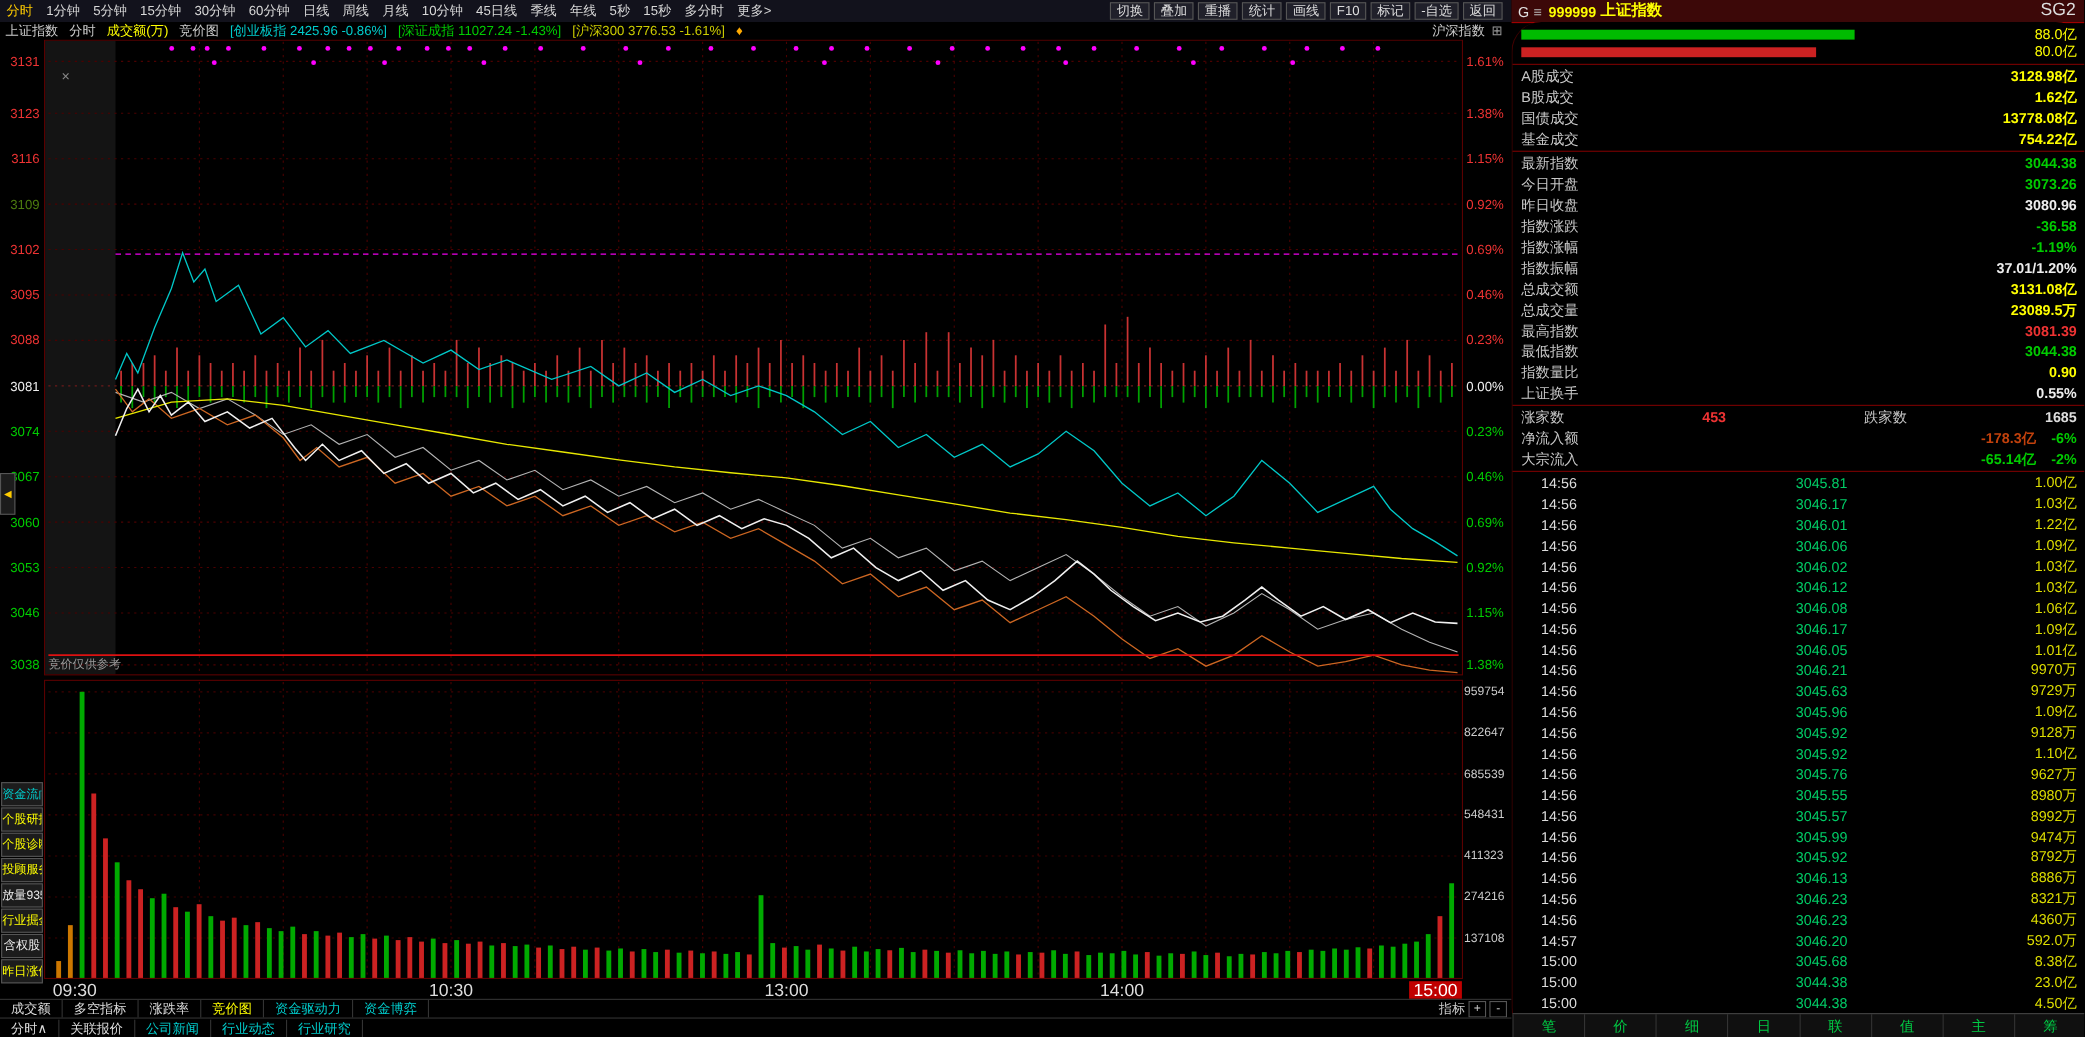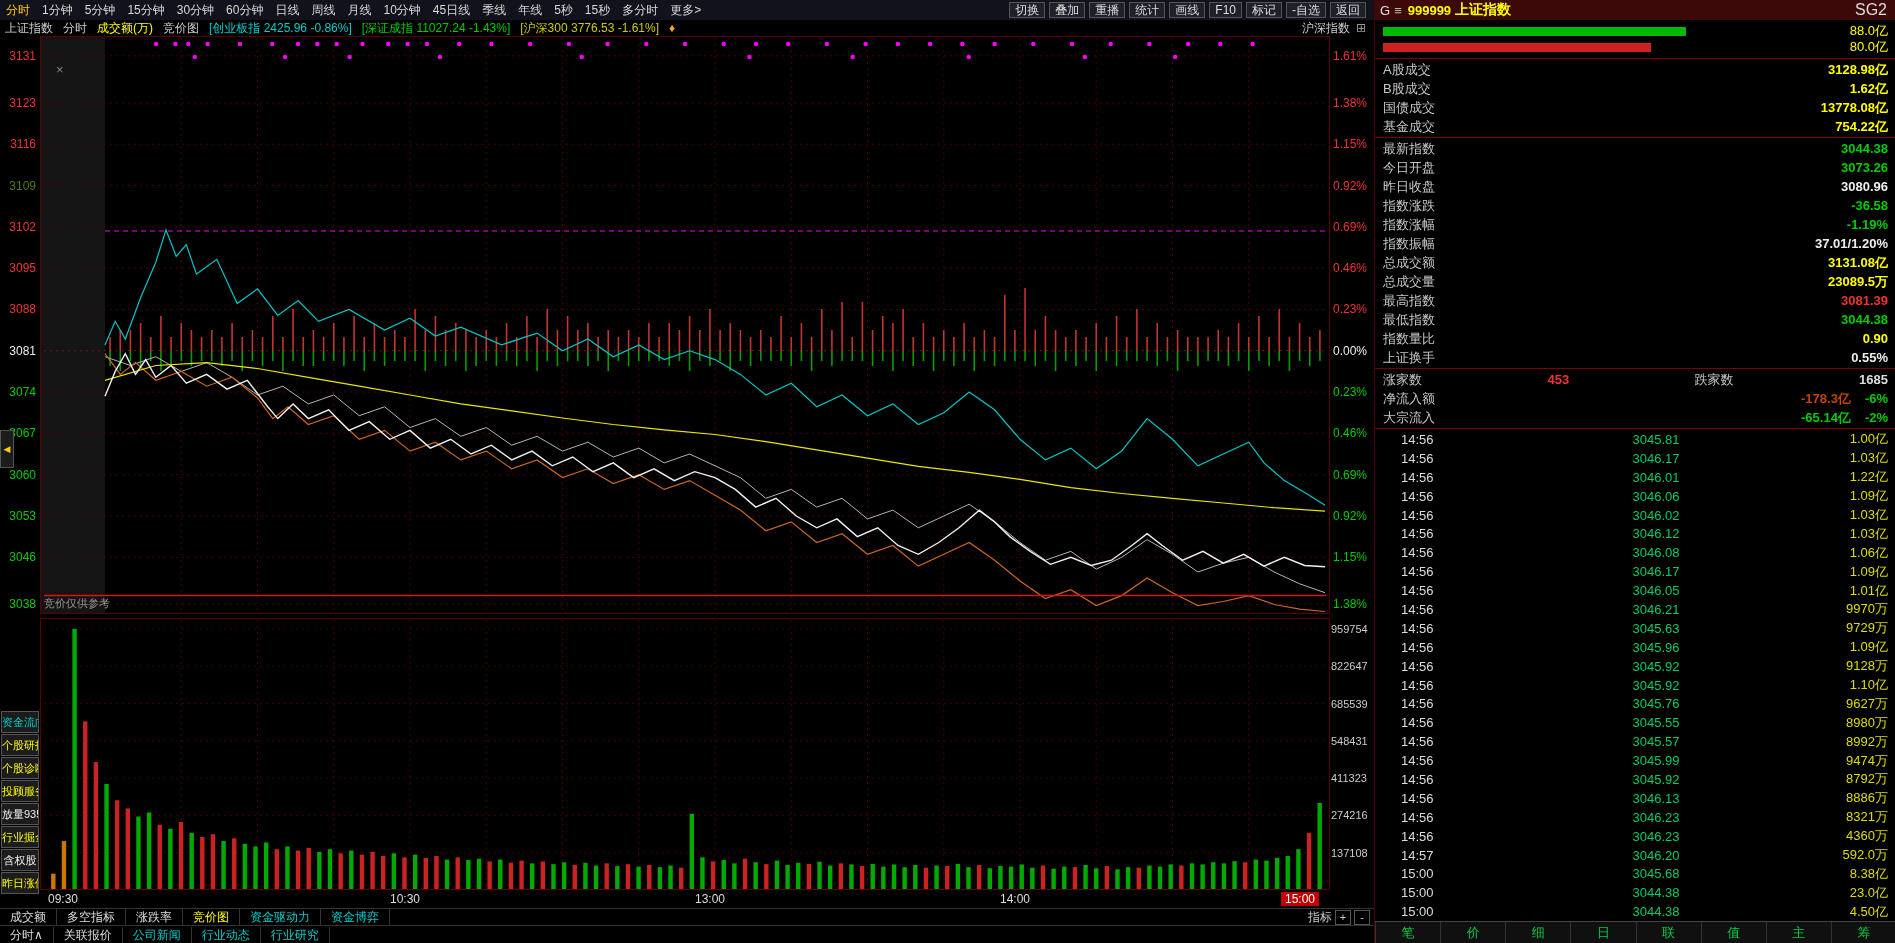--- a/index.html
+++ b/index.html
@@ -30,34 +30,34 @@
   #right-axis{position:absolute;left:1330px;top:36px;width:44px;height:872px;}
   #right-axis .axlab{position:absolute;left:3px;font-size:12px;}
   #right-axis .vlab{position:absolute;left:1px;font-size:11px;color:#ccc;}
   
   #chart-wrap{position:absolute;left:40px;top:36px;width:1290px;height:856px;}
   #chart-svg{position:absolute;left:0;top:0;}
   #auction-close{position:absolute;left:16px;top:26px;color:#888;font-size:13px;cursor:default;}
   #auction-note{position:absolute;left:4px;top:560px;color:#999;font-size:11px;}
   
   #time-axis{position:absolute;left:40px;top:892px;width:1290px;height:16px;}
-  .time-label{position:absolute;top:0;font-size:12px;color:#ddd;text-align:left;}
+  .time-label{position:absolute;top:0;font-size:16px;color:#ddd;text-align:right;}
   .time-label.hl{background:#c00000;color:#fff;padding:0 4px;}
   
   #left-buttons{position:absolute;left:0;top:710px;width:40px;}
   .side-btn{height:20px;line-height:20px;margin:1px 1px;border:1px solid #555;background:#1c1c1c;font-size:11px;text-align:center;white-space:nowrap;overflow:hidden;}
   #collapse-tab{position:absolute;left:0;top:430px;width:12px;height:36px;background:#1c1c1c;border:1px solid #555;color:#ffcc00;font-size:9px;display:flex;align-items:center;justify-content:center;}
   
   #tabs1{position:absolute;left:0;top:908px;width:1374px;height:16px;border-top:1px solid #333;display:flex;align-items:center;font-size:12px;background:#000;}
   #tabs2{position:absolute;left:0;top:925px;width:1374px;height:18px;border-top:1px solid #333;display:flex;align-items:center;font-size:12px;background:#000;}
   .btab{padding:0 10px;border-right:1px solid #333;white-space:nowrap;cursor:default;}
   .tabs-right{margin-left:auto;display:flex;align-items:center;padding-right:4px;}
   .mini-btn{border:1px solid #555;color:#ccc;width:14px;height:13px;line-height:12px;text-align:center;margin-left:3px;font-size:11px;}
   
-  #sidebar{position:absolute;left:1374px;top:20px;width:521px;height:923px;background:#000;border-left:1px solid #440000;display:flex;flex-direction:column;}
+  #sidebar{position:absolute;left:1374px;top:20px;width:521px;height:923px;background:#000;border-left:1px solid #440000;display:flex;flex-direction:column;border-radius:27px;}
   #gauges{padding:3px 0 2px 0;}
   .gauge{display:flex;align-items:center;height:16px;padding:0 8px;}
   .gbar{height:9px;}
   .gval{margin-left:auto;color:#ffff00;font-size:13px;}
   .sep{border-top:1px solid #7a0000;margin:1px 0;}
   .srow{display:flex;justify-content:space-between;align-items:center;height:19px;padding:0 8px;font-size:13px;}
   .slabel{color:#c8c8c8;}
   .sval{font-weight:bold;}
   #ticklist{flex:1;display:flex;flex-direction:column;overflow:hidden;margin-left:18px;}
   .tick-row{flex:1;display:flex;align-items:center;padding:0 8px;font-size:13px;}

